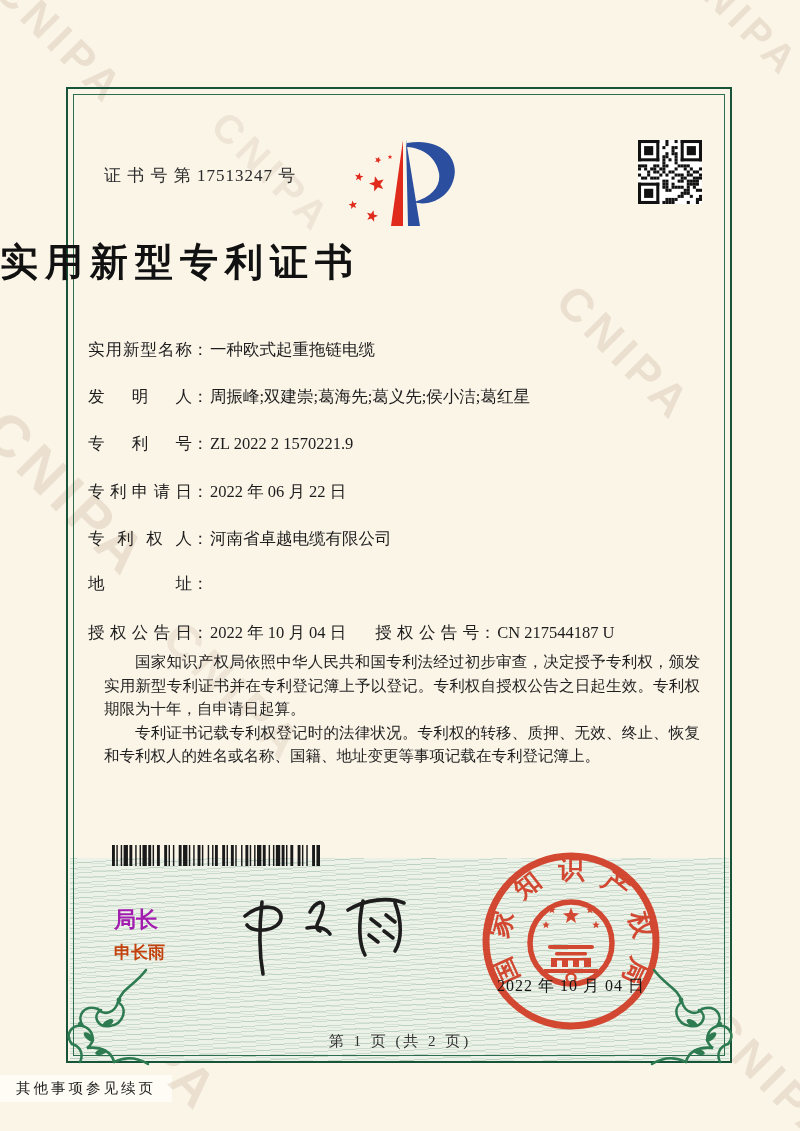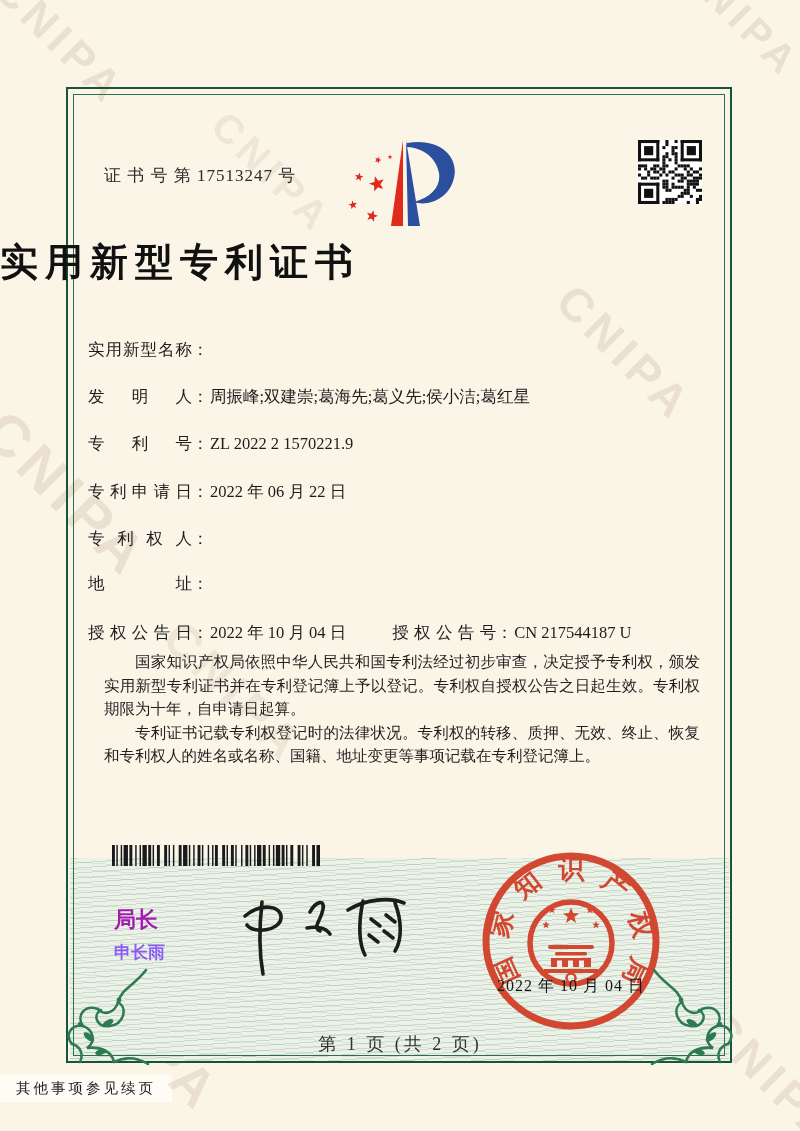--- a/index.html
+++ b/index.html
@@ -42,33 +42,33 @@
 
   .paras{position:absolute;left:104px;top:650px;width:596px;}
   .paras p{margin:0;font-size:15.5px;line-height:23.5px;text-align:justify;
            text-indent:2em;color:#1f1f1f;}
 
   .barcode{position:absolute;left:112px;top:845px;width:208px;height:21px;}
 
   .signer-title{position:absolute;left:114px;top:905px;font-family:"Liberation Sans","DejaVu Sans",sans-serif;
                 font-weight:600;font-size:22px;color:#a21caf;}
   .signer-name{position:absolute;left:114px;top:941px;font-family:"Liberation Sans","DejaVu Sans",sans-serif;
-               font-weight:600;font-size:17px;color:#8b5cf6;}
+               font-weight:600;font-size:17px;color:#c2410c;}
   .signature{position:absolute;left:222px;top:886px;width:200px;height:98px;}
 
   .seal{position:absolute;left:478px;top:848px;width:186px;height:186px;mix-blend-mode:multiply;}
   .seal-date{position:absolute;left:478px;top:976px;width:186px;text-align:center;
              font-size:16px;letter-spacing:1px;color:#151515;z-index:4;}
 
   .ornament{position:absolute;width:96px;height:100px;z-index:4;}
   .orn-left{left:56px;top:966px;}
   .orn-right{left:648px;top:966px;transform:scaleX(-1);}
 
   .page-info{position:absolute;left:0;top:1032px;width:100%;text-align:center;
-             font-size:18px;letter-spacing:3px;color:#333;font-family:Liberation Serif, serif;}
+             font-size:15px;letter-spacing:3px;color:#333;font-family:Liberation Serif, serif;}
   .cont-note{position:absolute;left:0;top:1075px;width:100%;text-align:left;}
   .cont-note span{display:inline-block;background:rgba(255,253,247,.85);padding:4px 16px;
                   font-size:14.5px;letter-spacing:3px;color:#222;}
 </style>
 </head>
 <body>
 
 <div class="page">
 
   <span class="wm" style="left:-22px;top:14px;font-size:44px">CNIPA</span>
@@ -238,49 +238,51 @@
           <rect x="48" y="60" width="3" height="3"></rect>
           <rect x="57" y="60" width="3" height="3"></rect>
         </g>
     </svg>
 
     <div class="title">实用新型专利证书</div>
 
     <div class="row" style="top:338px">
       <span class="flabel">实用新型名称</span>
         <span class="fcolon">：</span>
+        <span class="fvalue">一种欧式起重拖链电缆</span>
     </div>
     <div class="row" style="top:385px">
       <span class="flabel">发明人</span>
         <span class="fcolon">：</span>
         <span class="fvalue">周振峰;双建崇;葛海先;葛义先;侯小洁;葛红星</span>
     </div>
     <div class="row" style="top:432px">
       <span class="flabel">专利号</span>
         <span class="fcolon">：</span>
         <span class="fvalue">ZL 2022 2 1570221.9</span>
     </div>
     <div class="row" style="top:480px">
       <span class="flabel">专利申请日</span>
         <span class="fcolon">：</span>
         <span class="fvalue">2022 年 06 月 22 日</span>
     </div>
     <div class="row" style="top:527px">
       <span class="flabel">专利权人</span>
         <span class="fcolon">：</span>
+        <span class="fvalue">河南省卓越电缆有限公司</span>
     </div>
     <div class="row" style="top:572px">
       <span class="flabel">地址</span>
         <span class="fcolon">：</span>
     </div>
     <div class="row" style="top:621px">
       <span class="flabel">授权公告日</span>
         <span class="fcolon">：</span>
         <span class="fvalue">2022 年 10 月 04 日</span>
-      <span class="flabel" style="margin-left:46px">授权公告号</span>
+      <span class="flabel" style="margin-left:29px">授权公告号</span>
         <span class="fcolon">：</span>
         <span class="fvalue">CN 217544187 U</span>
     </div>
 
     <div class="paras">
       <p>国家知识产权局依照中华人民共和国专利法经过初步审查，决定授予专利权，颁发实用新型专利证书并在专利登记簿上予以登记。专利权自授权公告之日起生效。专利权期限为十年，自申请日起算。</p>
       <p>专利证书记载专利权登记时的法律状况。专利权的转移、质押、无效、终止、恢复和专利权人的姓名或名称、国籍、地址变更等事项记载在专利登记簿上。</p>
     </div>
 
     <svg class="barcode" viewBox="0 0 208 21" preserveAspectRatio="none">

